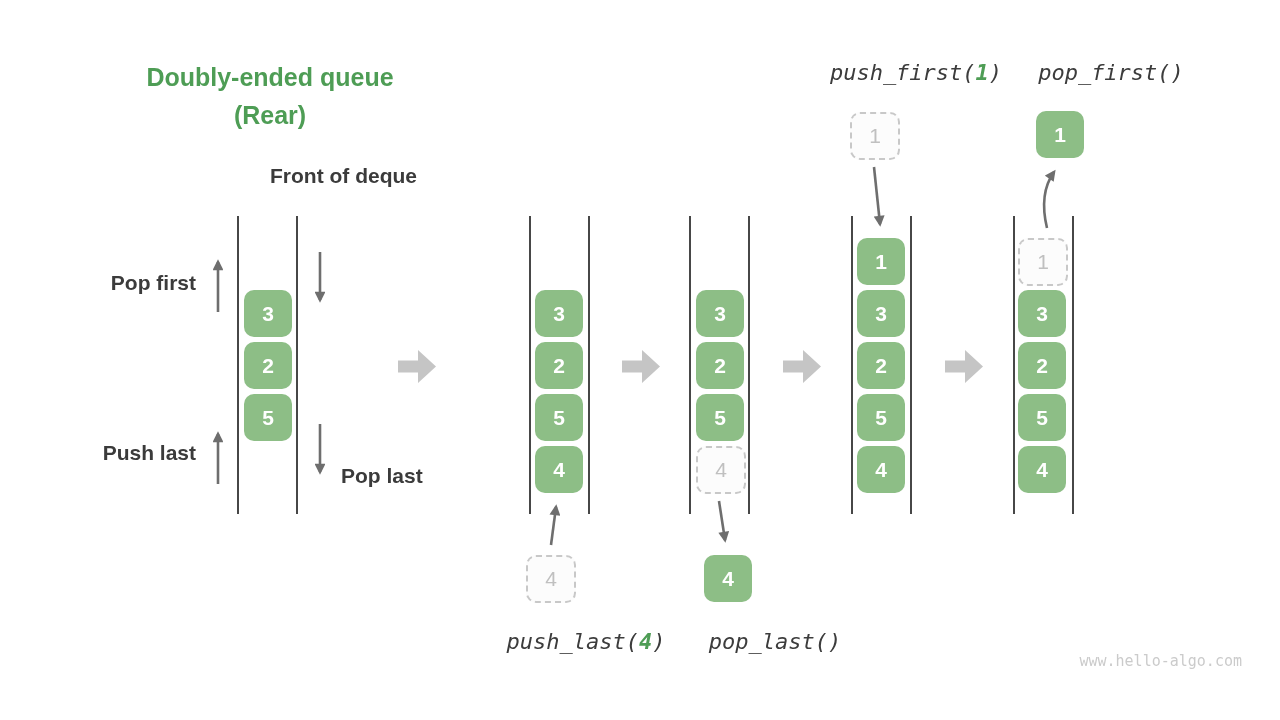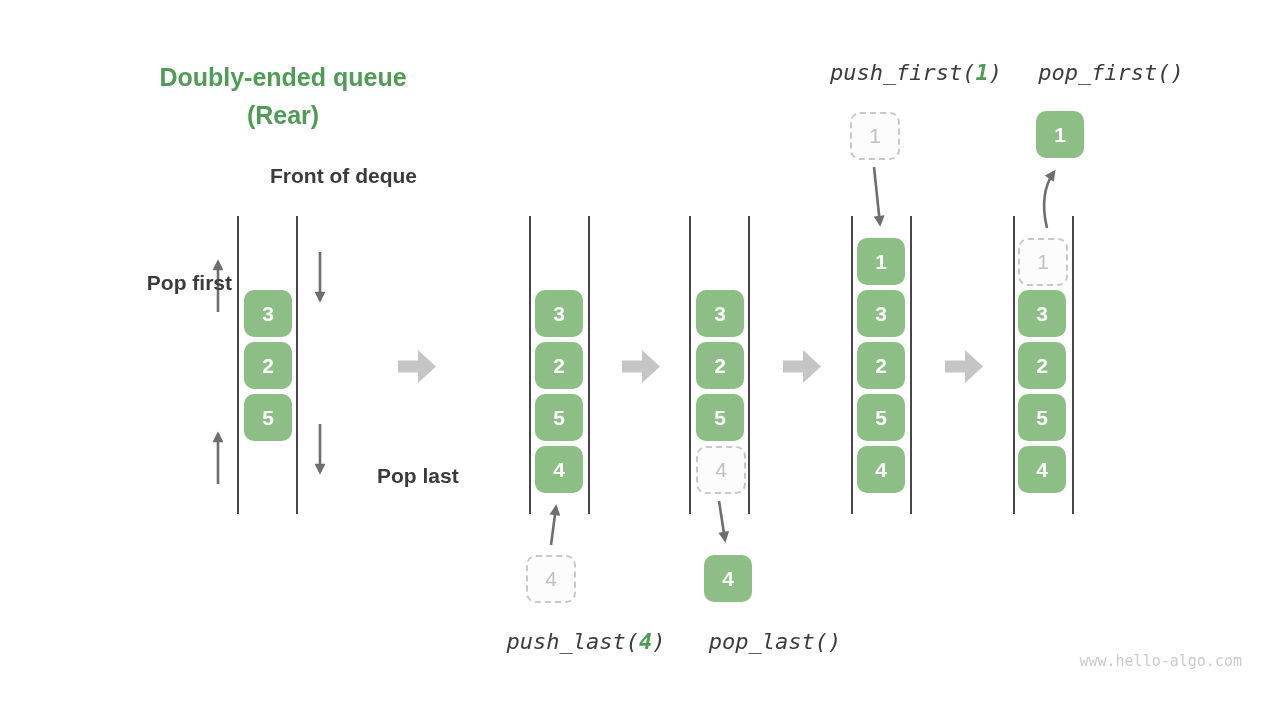--- a/index.html
+++ b/index.html
@@ -3,33 +3,33 @@
 <meta charset="utf-8">
 <style>
   html,body { margin:0; padding:0; background:#ffffff; }
   .canvas {
     position:relative; width:1280px; height:720px; background:#ffffff;
     font-family:"Liberation Sans", sans-serif; overflow:hidden;
   }
   .overlay { position:absolute; left:0; top:0; width:1280px; height:720px; pointer-events:none; }
 
   .title {
-    position:absolute; left:133px; top:58px; width:300px; text-align:center;
+    position:absolute; left:120px; top:58px; width:300px; text-align:center;
     color:var(--green-accent,#4E9D55); font-weight:bold; font-size:25px; line-height:38px;
   }
   .lbl {
     position:absolute; width:300px; text-align:right;
     color:var(--dark-text,#3B3B3B); font-weight:bold; font-size:21px;
   }
   .lbl.front { left:117px; top:164px; }
   .lbl.rear  { left:117px; top:547px; }
 
   .side-lbl {
     position:absolute; color:var(--dark-text,#3B3B3B); font-weight:bold;
-    font-size:21px; line-height:24px;margin-left:36px;
+    font-size:21px; line-height:24px;
   }
   .side-lbl.l { left:0; width:196px; text-align:right; }
   .side-lbl.r { left:341px; width:200px; text-align:left; }
 
   .walls {
     position:absolute; top:216px; height:298px; width:57px;
     border-left:2px solid var(--wall-color,#474747);
     border-right:2px solid var(--wall-color,#474747);
   }
 
@@ -97,20 +97,21 @@
     <path class="thin-arrow" d="M1047,228 C1041,203 1044,186 1054,172" marker-end="url(#ah)"></path>
   </svg>
 
   <div class="title">
     <div>Doubly-ended queue</div>
     <div>(Rear)</div>
   </div>
   <div class="lbl front">Front of deque</div>
 
   <div class="side-lbl l" style="top:271px">Pop first</div>
+  <div class="side-lbl l" style="top:441px">Push last</div>
   <div class="side-lbl r" style="top:464px">Pop last</div>
 
   <div class="walls" style="left:237px"></div>
   <div class="walls" style="left:529px"></div>
   <div class="walls" style="left:689px"></div>
   <div class="walls" style="left:851px"></div>
   <div class="walls" style="left:1013px"></div>
 
   <div class="cell" style="left:244px; top:290px">3</div>
   <div class="cell" style="left:244px; top:342px">2</div>

